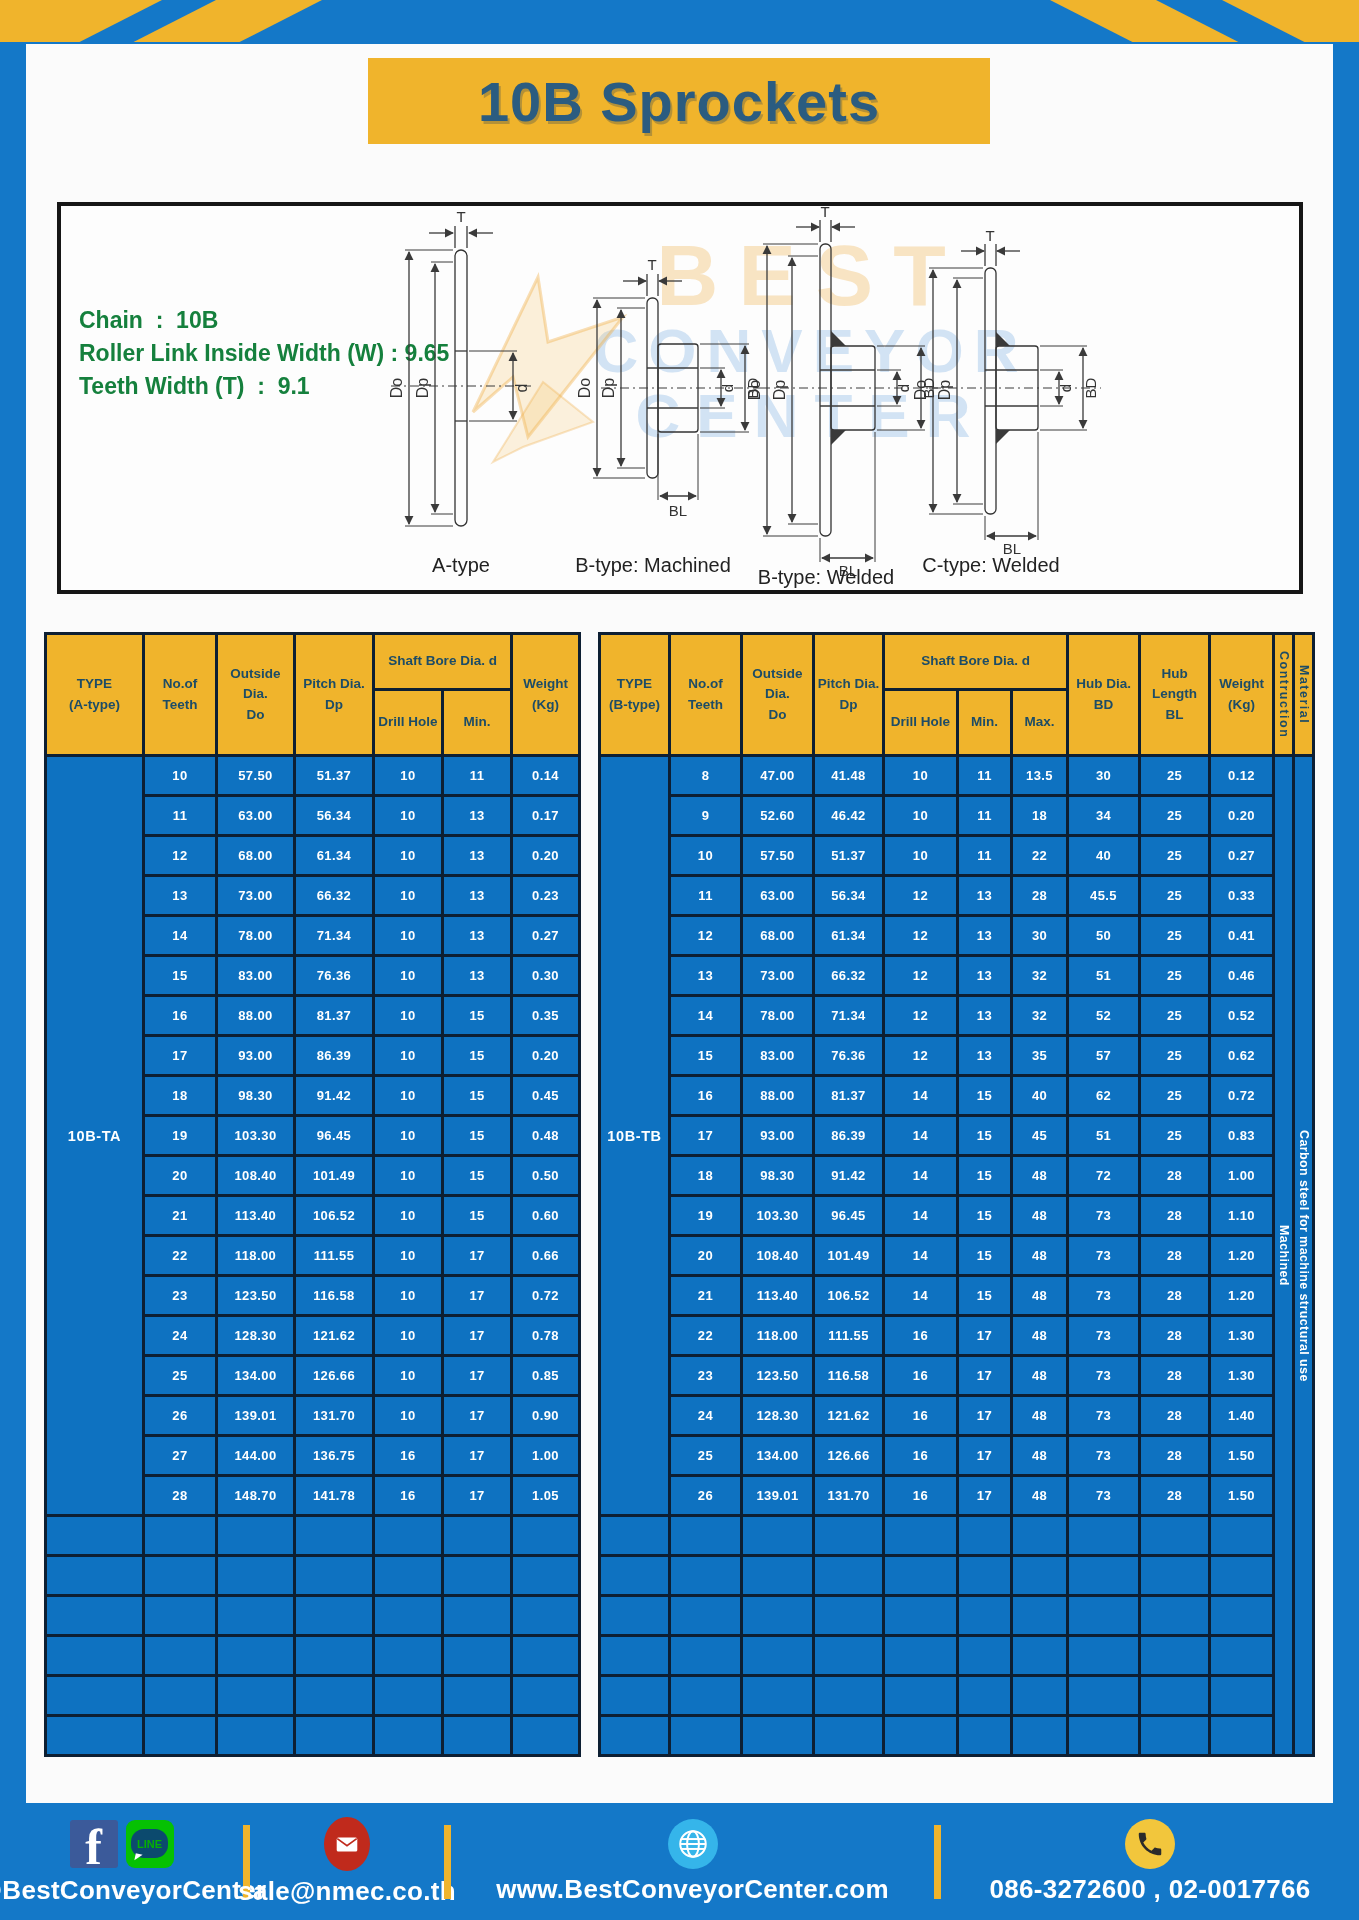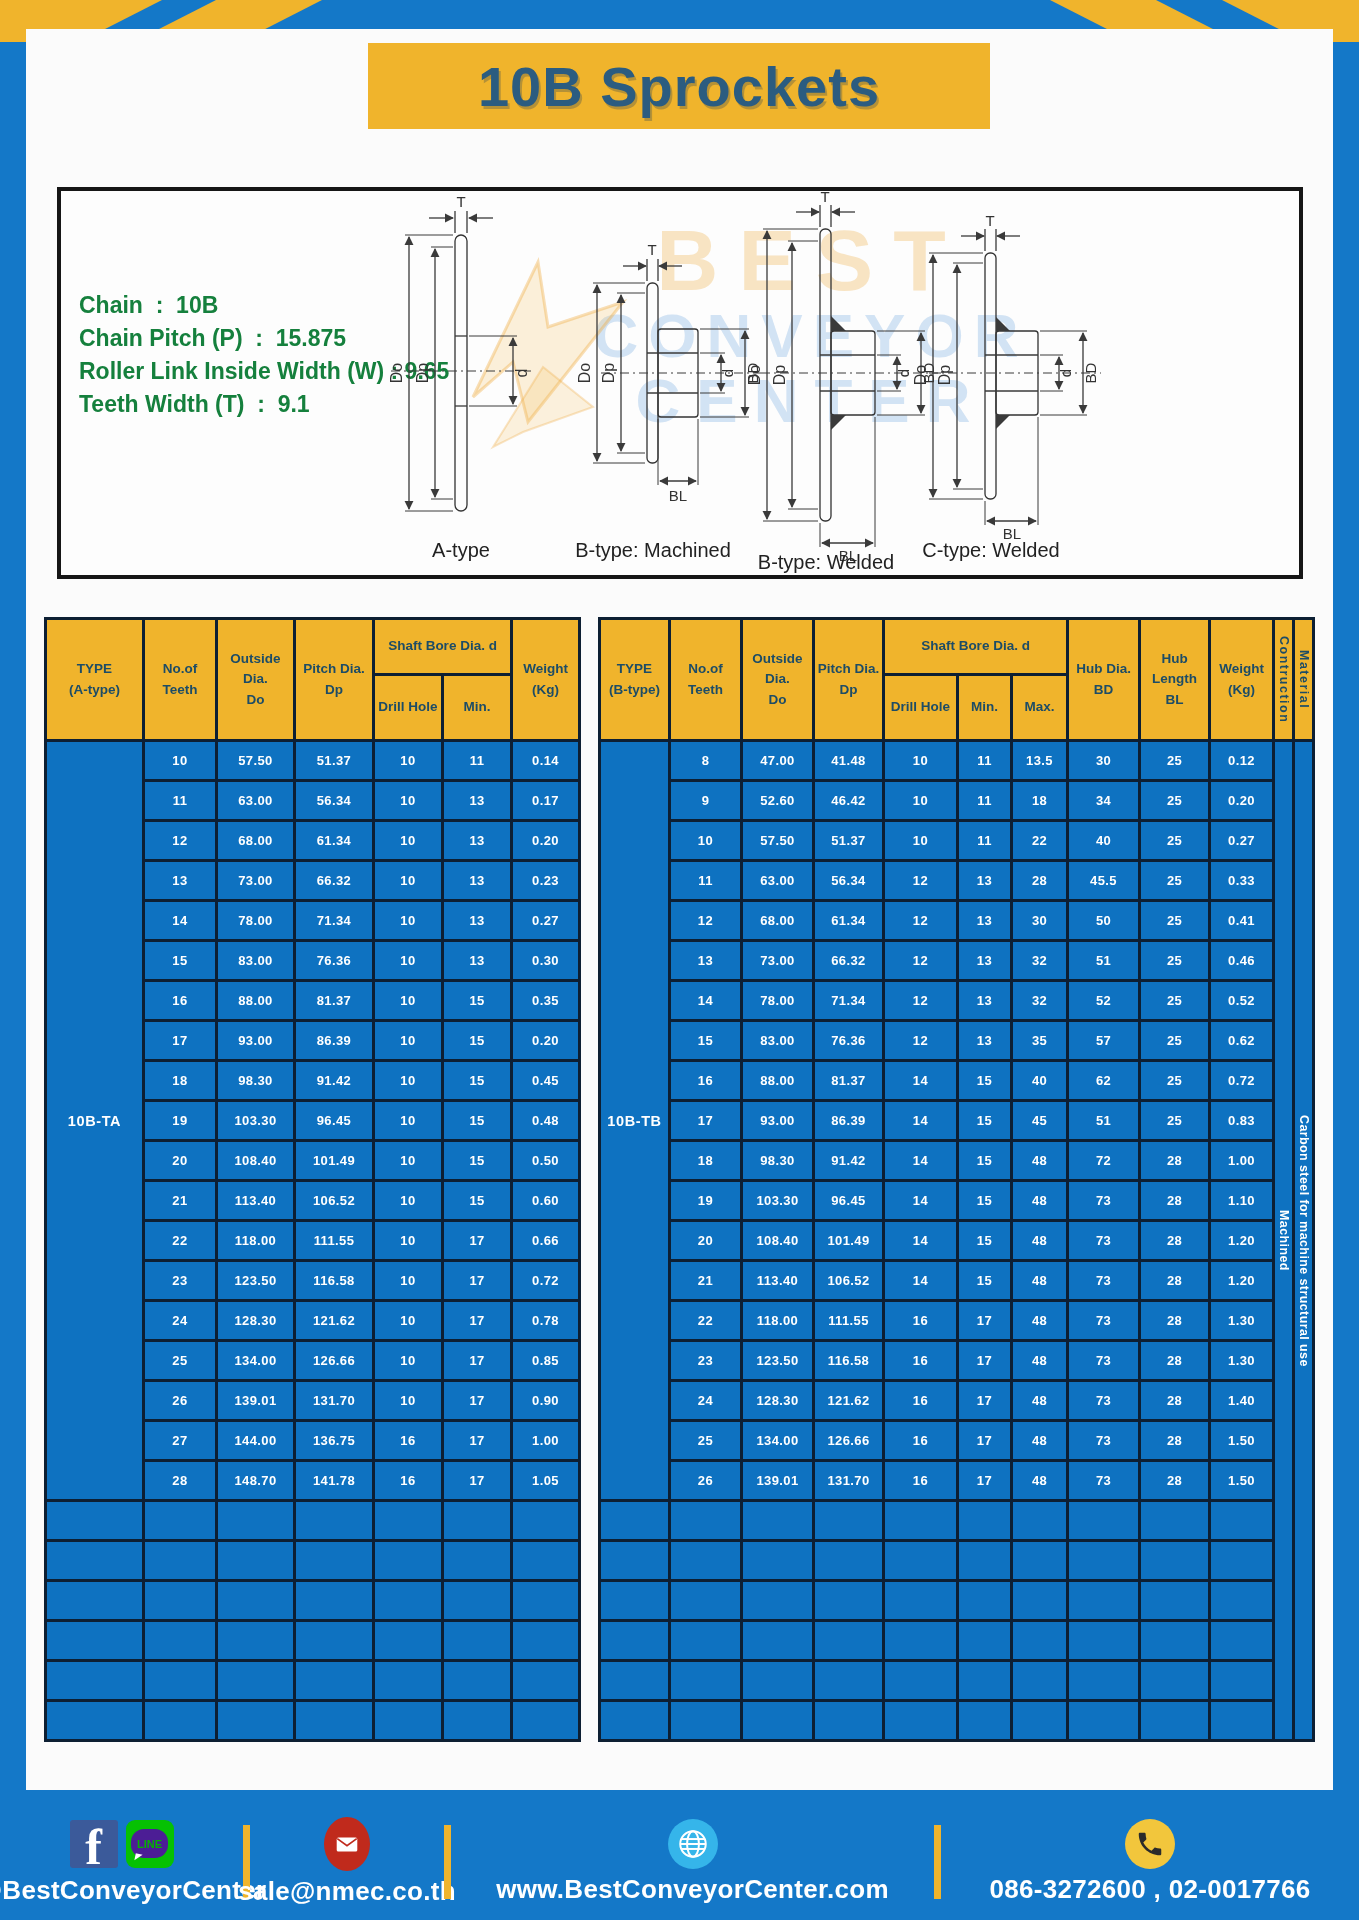--- a/index.html
+++ b/index.html
@@ -11,21 +11,21 @@
   
   .hazard { position:absolute; top:0; left:0; width:1359px; height:42px; overflow:hidden; background:#1478c8; }
   .hz { position:absolute; top:0; height:42px; background:#f0b42c; transform-origin:0 0; }
   .hz.l { transform:skewX(-63deg); }
   .hz.r { transform:skewX(63deg); }
   #hz1 { left:0; width:162px; }
   #hz2 { left:216px; width:106px; }
   #hz3 { left:1050px; width:106px; }
   #hz4 { left:1222px; width:220px; }
   
-  .page { position:absolute; left:26px; top:29px; width:1307px; height:1761px; background:#fbfbfb; }
+  .page { position:absolute; left:26px; top:44px; width:1307px; height:1761px; background:#fbfbfb; }
   
   .title-box { position:absolute; left:342px; top:14px; width:622px; height:86px; background:#f0b42c;
     display:flex; align-items:center; justify-content:center; }
   .title { font-size:56px; font-weight:bold; color:#2b5c80; letter-spacing:1px;
     text-shadow:2px 3px 0 rgba(25,55,85,.28); }
   
   .diagram-box { position:absolute; left:31px; top:158px; width:1246px; height:392px;
     background:#fdfdfd; border:4px solid #161616; }
   .specs { position:absolute; left:18px; top:98px; }
   .spec-line { font-size:23px; font-weight:bold; color:#15803d; line-height:33px; white-space:pre; }
@@ -59,21 +59,21 @@
   .fcell { display:flex; flex-direction:column; align-items:center; justify-content:center; gap:5px; }
   .fc1 { width:243px; } .fc2 { width:194px; } .fc3 { width:483px; } .fc4 { flex:1; }
   .fsep { width:7px; height:74px; background:#f0b42c; }
   .flabel { color:#fff; font-size:26px; font-weight:bold; letter-spacing:.3px; white-space:nowrap; }
   .icon-row { display:flex; gap:8px; height:52px; align-items:center; }
   .fb-icon { width:48px; height:48px; background:#3b5a9a; border-radius:3px; overflow:hidden;
     display:flex; align-items:flex-end; justify-content:center; }
   .fb-icon span { color:#fff; font-family:"Liberation Serif",serif; font-weight:bold; font-size:50px; line-height:.82; }
   .line-icon { width:48px; height:48px; background:#06c103; border-radius:9px;
     display:flex; align-items:center; justify-content:center; position:relative; }
-  .line-bubble { width:37px; height:29px; background:#4c1d95; border-radius:13px;
+  .line-bubble { width:37px; height:29px; background:#0c4a6e; border-radius:13px;
     display:flex; align-items:center; justify-content:center; font-size:11px; font-weight:bold; color:#06b003; }
   .line-bubble::after { content:""; position:absolute; left:9px; bottom:7px; width:0; height:0;
     border-left:7px solid #fff; border-bottom:7px solid transparent; transform:rotate(12deg); }
   .mail-icon { width:46px; height:54px; background:#c02a1c; border-radius:50%;
     display:flex; align-items:center; justify-content:center; }
   .globe-icon { width:50px; height:50px; background:#35b5ea; border-radius:50%;
     display:flex; align-items:center; justify-content:center; }
   .phone-icon { width:50px; height:50px; background:#f2c63c; border-radius:50%;
     display:flex; align-items:center; justify-content:center; }
 </style>
@@ -100,21 +100,20 @@
       <div class="wm-2">CONVEYOR</div>
       <div class="wm-3">CENTER</div>
     </div>
     <svg class="wm-star" width="180" height="210" viewBox="0 0 180 210">
       <polygon points="20,150 85,15 95,80 170,55 75,175 60,115" fill="rgba(245,190,90,.22)" stroke="rgba(238,170,62,.38)" stroke-width="3"></polygon>
       <polygon points="40,200 90,120 140,160 70,185" fill="rgba(245,190,90,.20)" stroke="rgba(238,170,62,.30)" stroke-width="2"></polygon>
     </svg>
 
     <div class="specs">
       <div class="spec-line">Chain  :  10B</div>
-      <div class="spec-line">Chain Pitch (P)  :  15.875</div>
       <div class="spec-line">Roller Link Inside Width (W) : 9.65</div>
       <div class="spec-line">Teeth Width (T)  :  9.1</div>
     </div>
 
     <svg class="diagram-svg" viewBox="0 0 1238 384">
       <defs>
         <marker id="ar" viewBox="0 0 10 10" refX="9" refY="5" markerWidth="7" markerHeight="7" orient="auto-start-reverse">
           <path d="M0 0 L10 5 L0 10 z" fill="#3a3a3a"></path>
         </marker>
       </defs>

